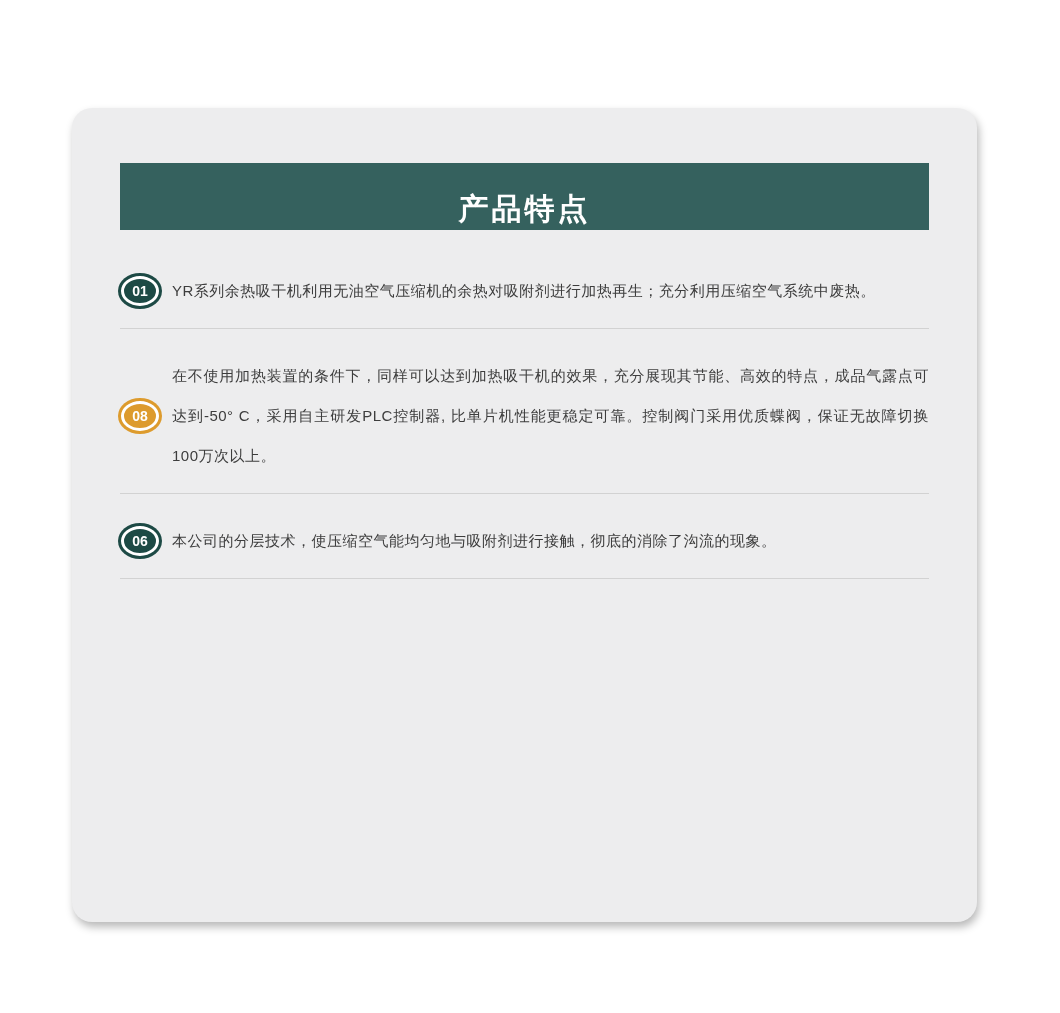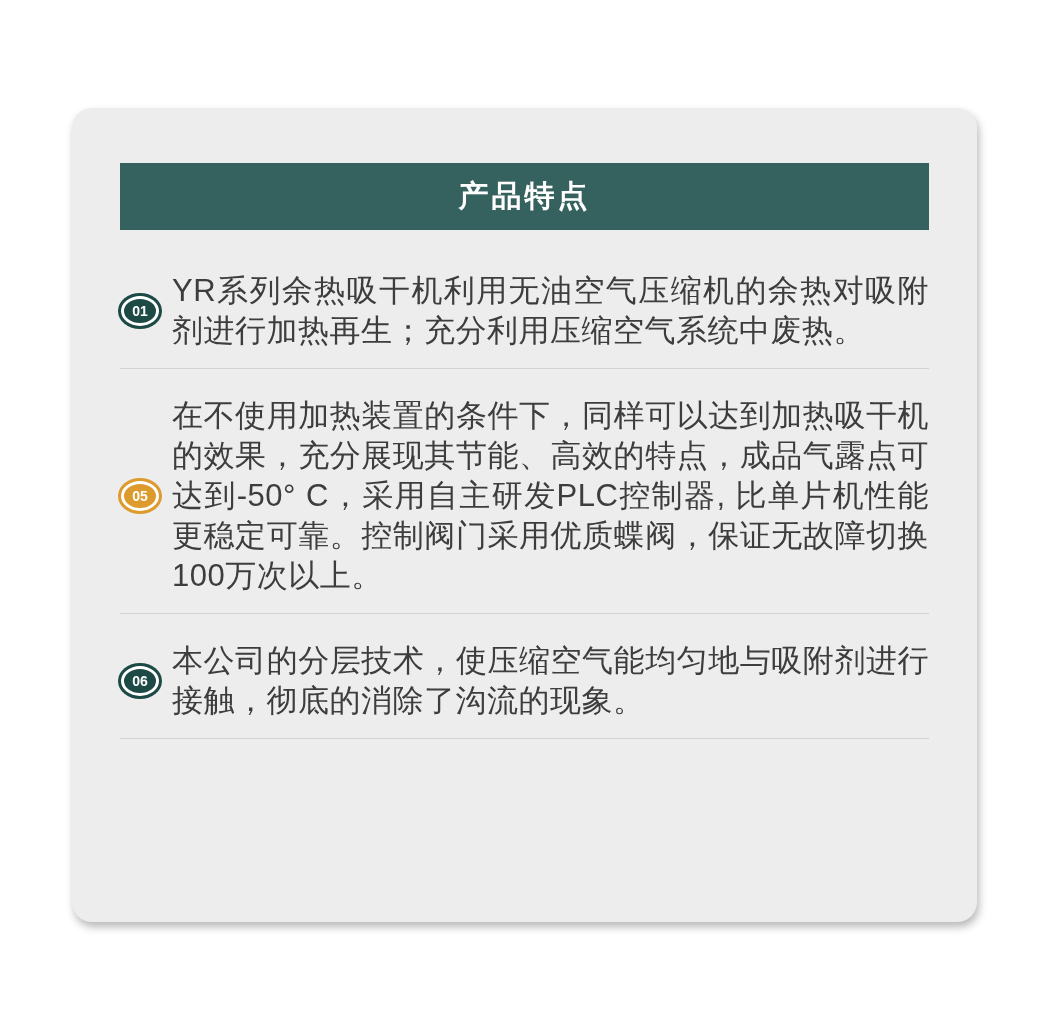--- a/index.html
+++ b/index.html
@@ -18,21 +18,21 @@
     height: 814px;
     background: #ededee;
     border-radius: 20px;
     box-shadow: 2px 5px 9px rgba(0,0,0,0.28);
   }
   .section-header {
     margin: 55px 48px 0 48px;
     height: 67px;
     background: #35615e;
     display: flex;
-    align-items: center;
+    align-items: flex-end;
     justify-content: center;
   }
   .section-title {
     color: #ffffff;
     font-size: 30px;
     font-weight: bold;
     letter-spacing: 3px;
   }
   .features {
     margin: 14px 48px 0 48px;
@@ -65,21 +65,21 @@
   .num-badge.teal {
     background: #1d4a45;
     box-shadow: 0 0 0 3px #1d4a45;
   }
   .num-badge.orange {
     background: #dd9b2d;
     box-shadow: 0 0 0 3px #dd9b2d;
   }
   .feature-text {
     flex: 1;
-    font-size: 31px;
+    font-size: 15px;
     line-height: 40px;
     color: #3d3d3d;
     text-align: justify;
     letter-spacing: 0.5px;
   }
 </style>
 </head>
 <body>
 
 <div class="card">
@@ -92,21 +92,21 @@
 
     <div class="feature-item">
       <div class="badge-col">
         <span class="num-badge teal">01</span>
       </div>
       <div class="feature-text">YR系列余热吸干机利用无油空气压缩机的余热对吸附剂进行加热再生；充分利用压缩空气系统中废热。</div>
     </div>
 
     <div class="feature-item">
       <div class="badge-col">
-        <span class="num-badge orange">05</span>
+        <span class="num-badge orange">08</span>
       </div>
       <div class="feature-text">在不使用加热装置的条件下，同样可以达到加热吸干机的效果，充分展现其节能、高效的特点，成品气露点可达到-50° C，采用自主研发PLC控制器, 比单片机性能更稳定可靠。控制阀门采用优质蝶阀，保证无故障切换100万次以上。</div>
     </div>
 
     <div class="feature-item">
       <div class="badge-col">
         <span class="num-badge teal">06</span>
       </div>
       <div class="feature-text">本公司的分层技术，使压缩空气能均匀地与吸附剂进行接触，彻底的消除了沟流的现象。</div>
     </div>

